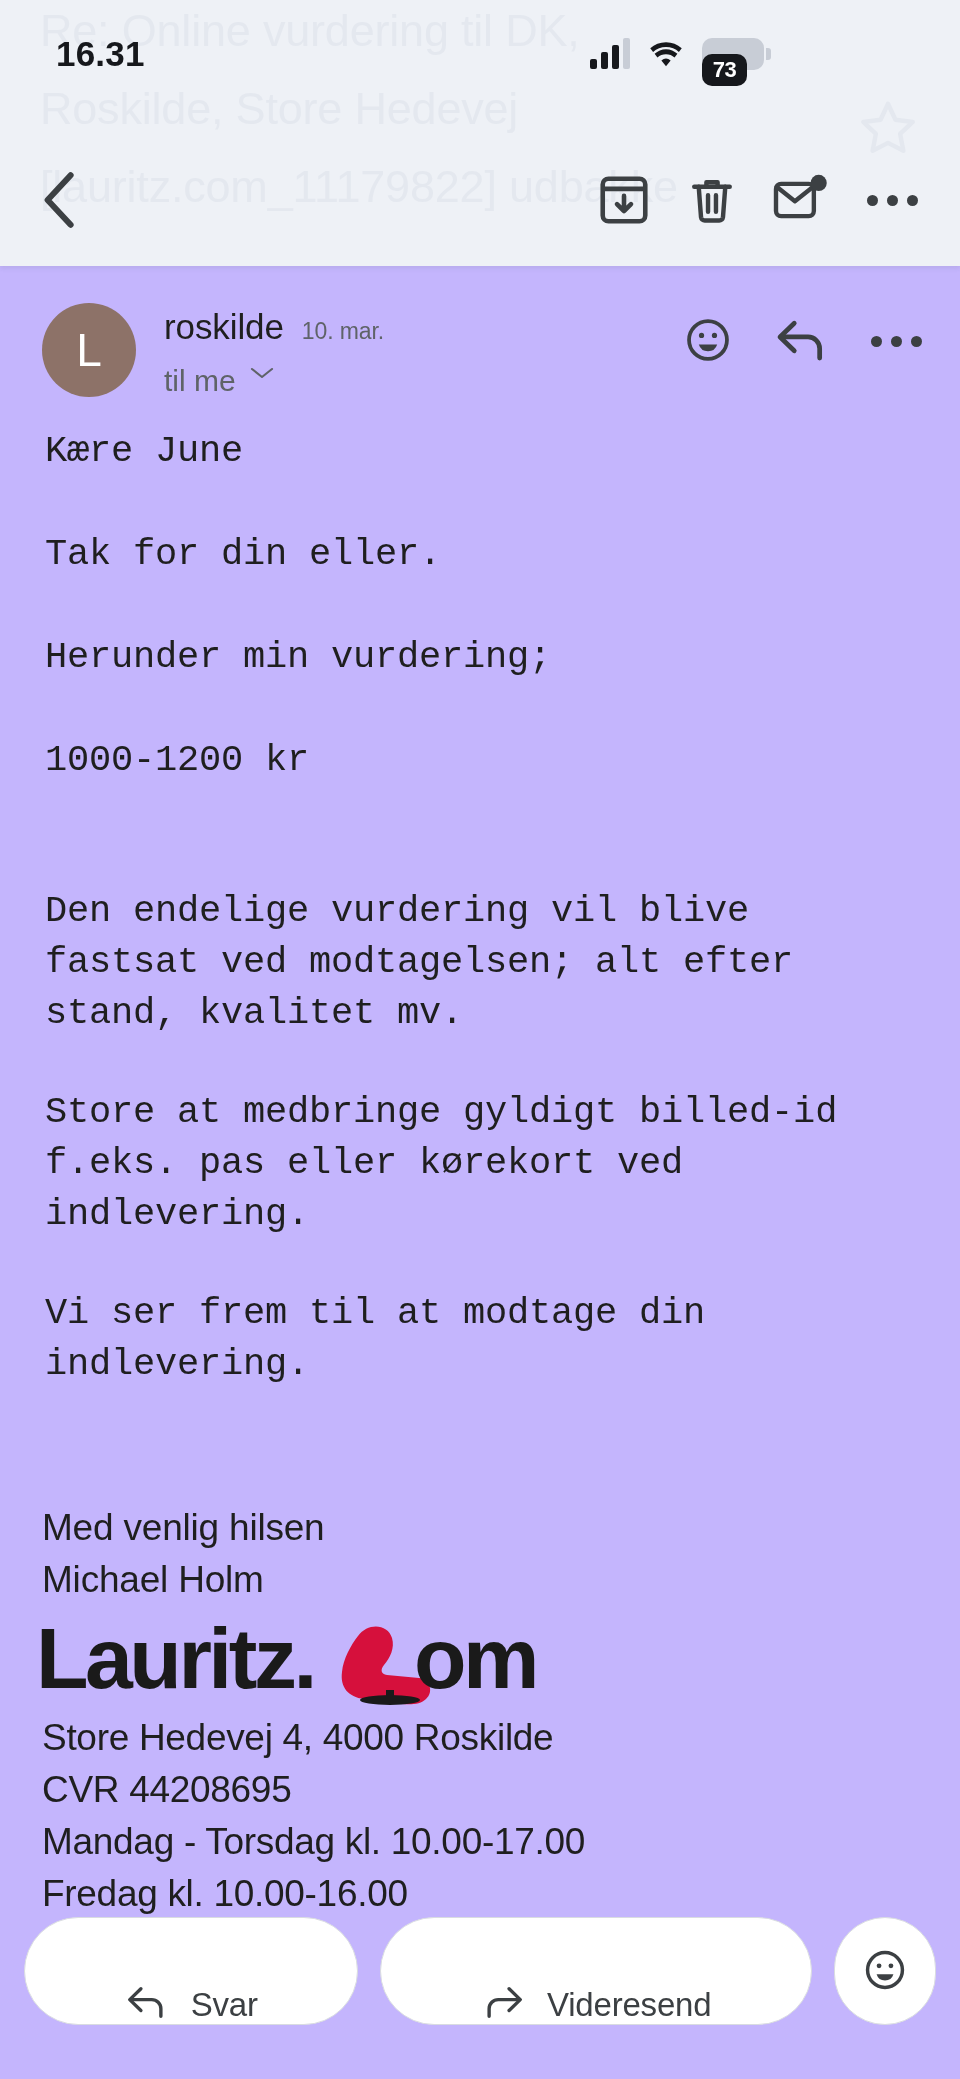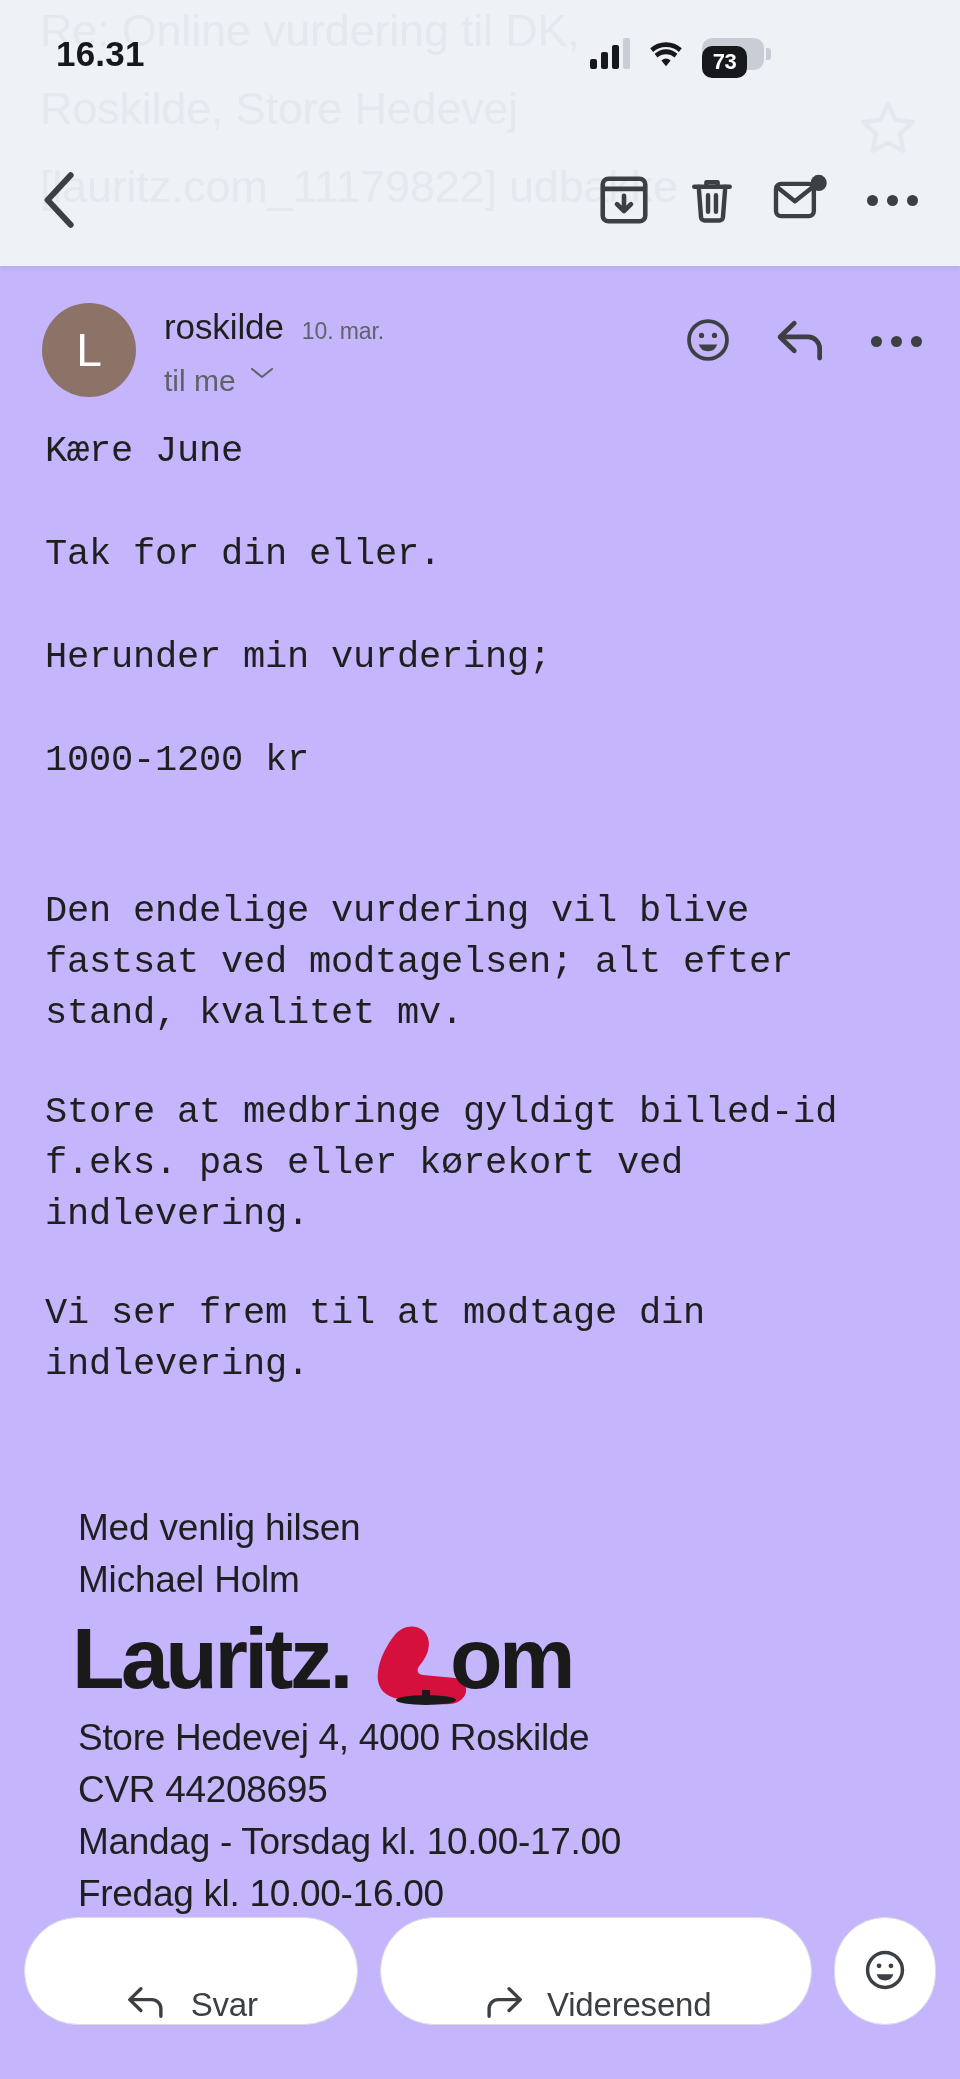--- a/index.html
+++ b/index.html
@@ -110,21 +110,21 @@
   .battery::after {
     content: "";
     position: absolute;
     right: -7px; top: 10px;
     width: 5px; height: 12px;
     background: #c8cdd6;
     border-radius: 0 3px 3px 0;
   }
   .battery-fill {
     position: absolute;
-    left: 0; top: 8px;
+    left: 0; top: 16px;
     width: 73%;
     height: 100%;
     background: #16181c;
     border-radius: 10px;
     display: flex;
     align-items: center;
     justify-content: center;
   }
   .battery-level {
     font-size: 22px;
@@ -242,21 +242,21 @@
     font-size: 37px;
     line-height: 51px;
     color: #1f1f1f;
     letter-spacing: -0.2px;
     margin: 0 0 52px 0;
   }
   .body p.gap-lg { margin-bottom: 100px; }
   .body p.tight  { margin-bottom: 48px; }
 
   
-  .signature { padding: 60px 56px 0 42px; margin-left: 36px; }
+  .signature { padding: 60px 56px 0 42px; }
   .sig-line {
     font-size: 37px;
     line-height: 52px;
     color: #1f1f1f;
     letter-spacing: -0.2px;
   }
 
   .logo-wrap {
     margin: 8px 0 6px -4px;
     width: 530px;

